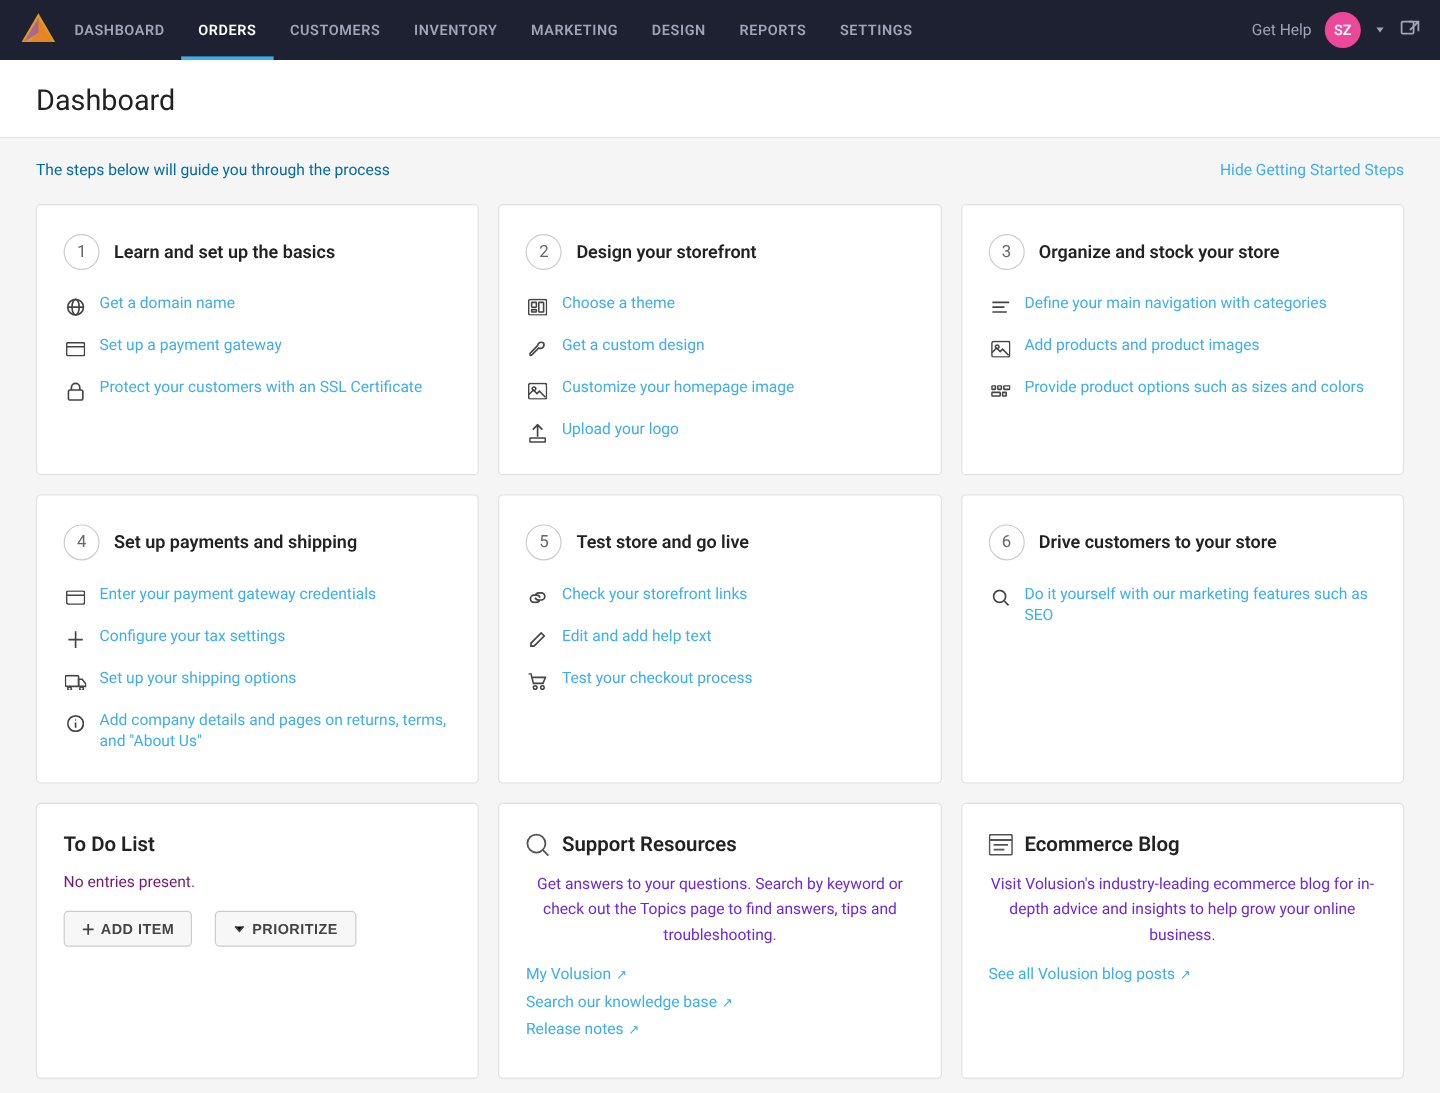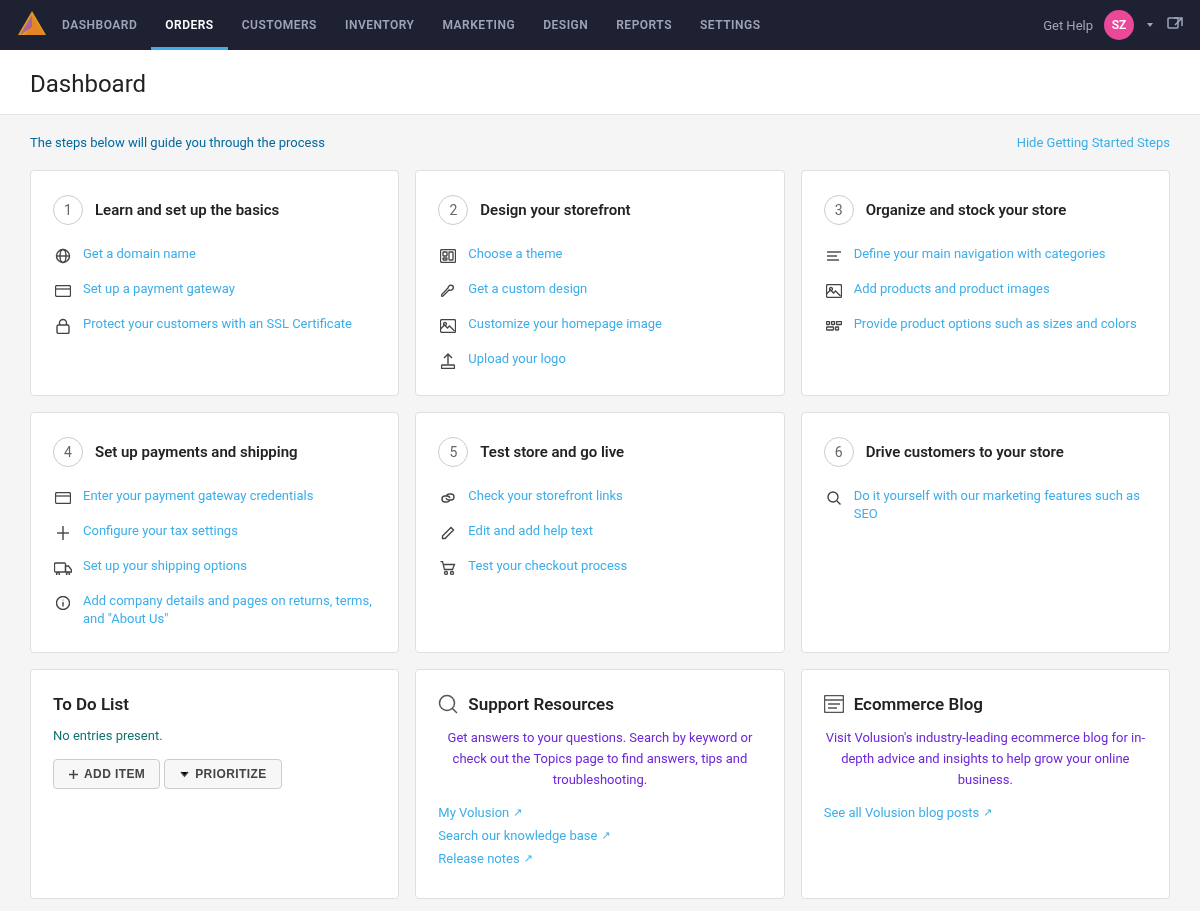--- a/index.html
+++ b/index.html
@@ -179,24 +179,24 @@
     }
     .bottom-card-text {
       font-size: 13px;
       color: #6d28d9;
       line-height: 1.6;
       margin-bottom: 14px;
       text-align: center;
     }
     .todo-empty {
       font-size: 13px;
-      color: #0f766e;
+      color: #701a75;
       margin-bottom: 16px;
     }
-    .btn-group { display: flex; gap: 4px; }
+    .btn-group { display: flex; gap: 19px; }
     .btn {
       display: flex;
       align-items: center;
       gap: 5px;
       padding: 7px 14px;
       border: 1px solid #ccc;
       background: #f7f7f7;
       border-radius: 4px;
       font-size: 12px;
       font-weight: 600;

